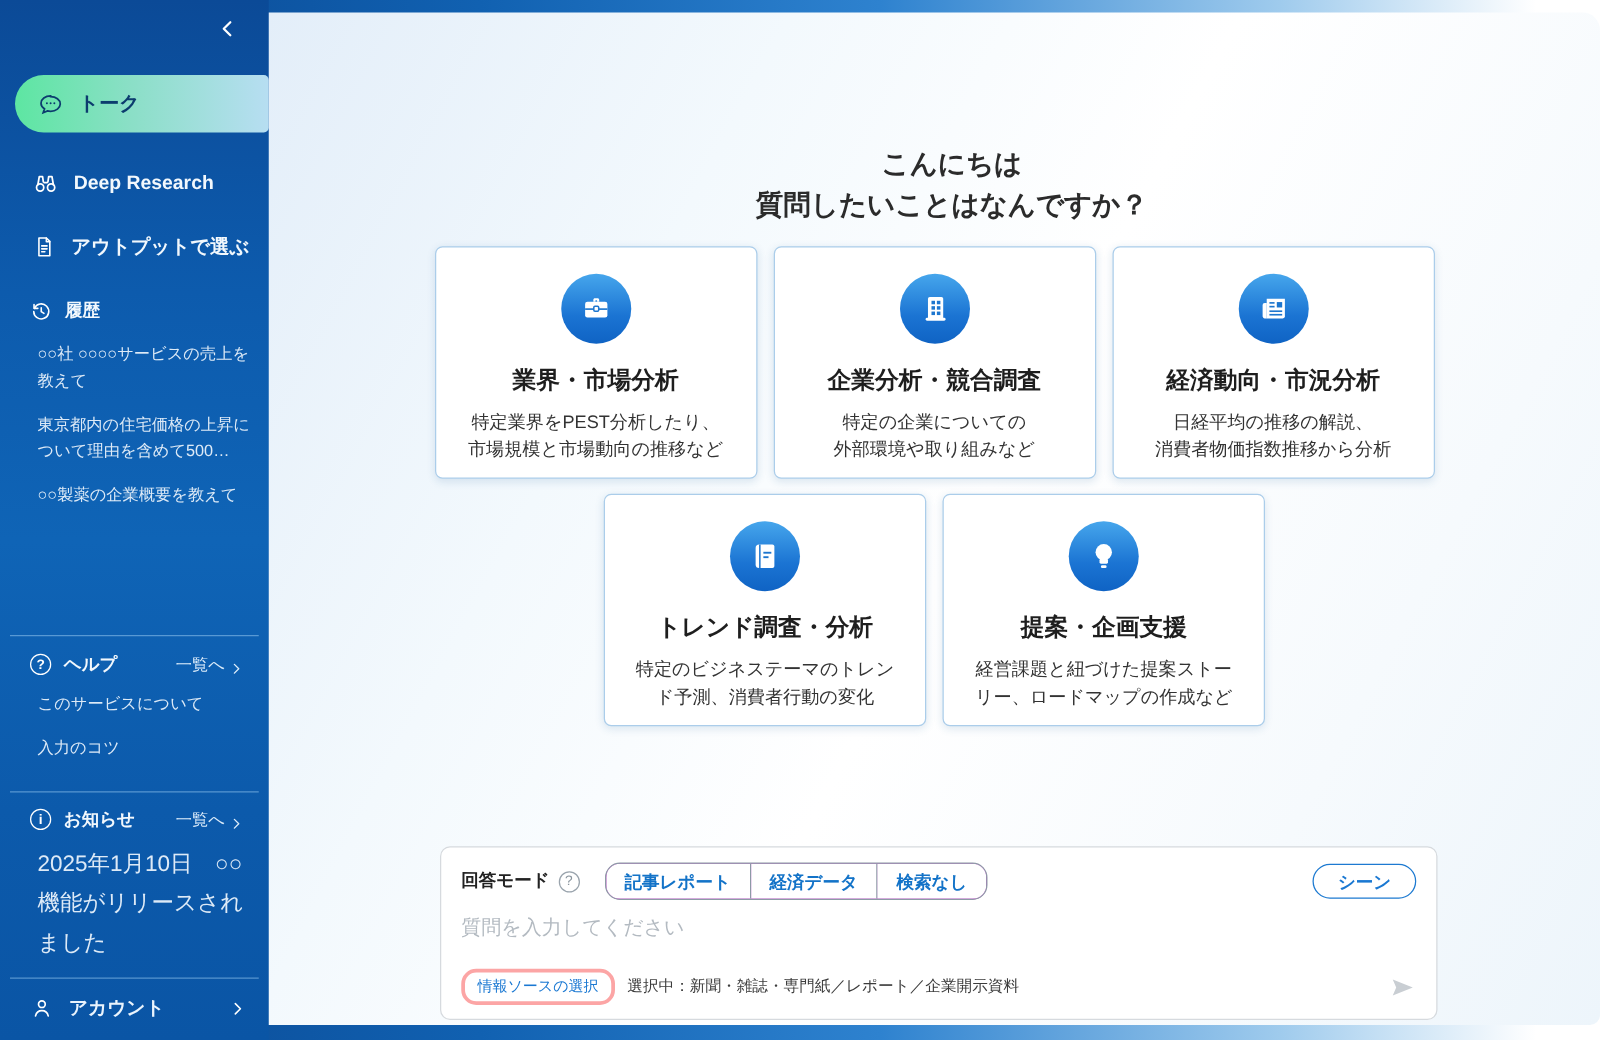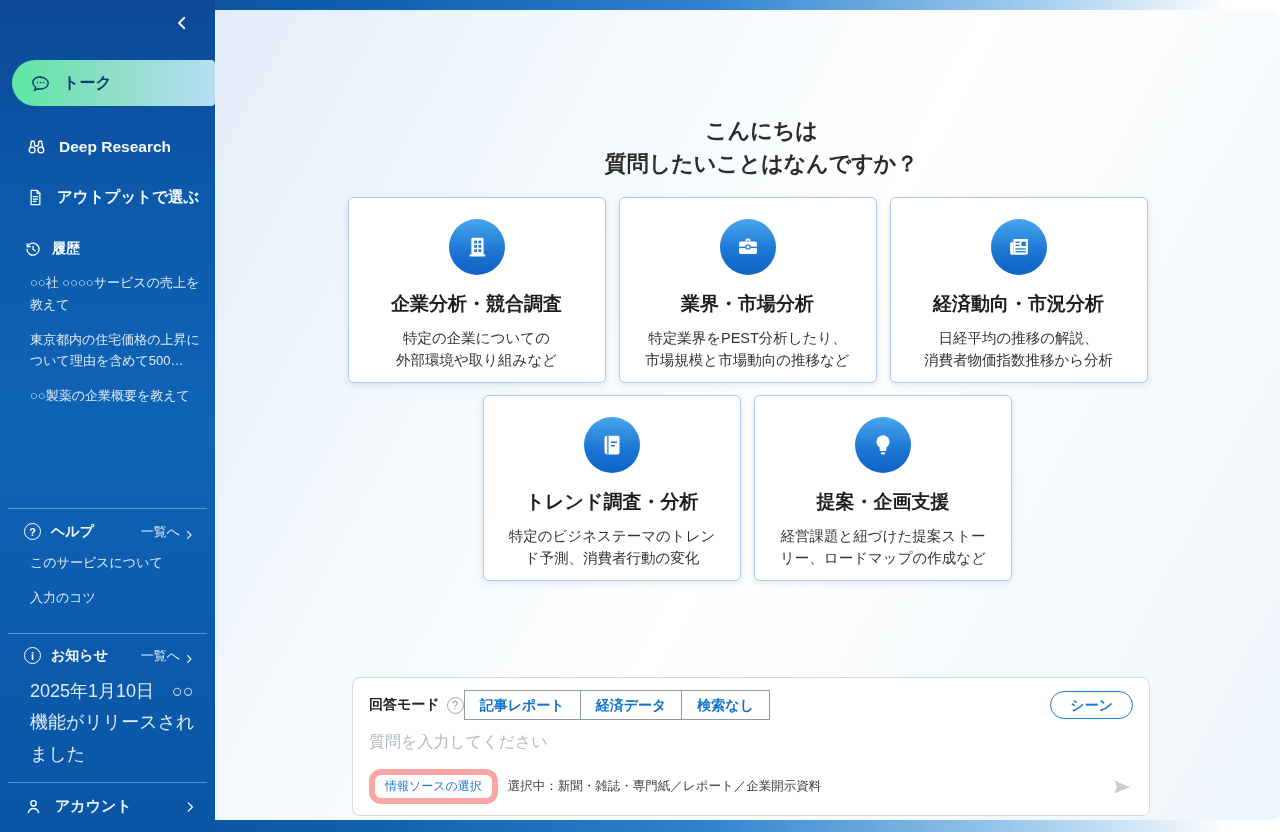--- a/index.html
+++ b/index.html
@@ -57,31 +57,31 @@
   .card-desc { font-size:14.5px; color:#333; line-height:1.5; text-align:center; white-space:pre-line; }
 
   
   .composer { position:absolute; left:137px; top:667px; width:798px; height:139px; background:#fff;
     border:1px solid #d6dade; border-radius:8px; padding:12px 16px 11px;
     display:flex; flex-direction:column; }
   .comp-row1 { display:flex; align-items:center; }
   .mode-label { font-size:14px; font-weight:bold; color:#222; }
   .help-circ { width:17px; height:17px; border:1.5px solid #9aa4ad; border-radius:50%; color:#8a959e;
     display:inline-flex; align-items:center; justify-content:center; font-size:11px; margin-left:7px; cursor:pointer; }
-  .seg { display:flex; border:1px solid #8d9aa6; border-radius:0; margin-left:0; overflow:hidden; background:#a21caf; }
+  .seg { display:flex; border:1px solid #8d9aa6; border-radius:12px; margin-left:20px; overflow:hidden; background:#a21caf; }
   .seg-btn { padding:7px 15px; font-size:14px; font-weight:bold; color:#1373c8; border-right:1px solid #8d9aa6;
     cursor:pointer; background:#fff; line-height:1; display:flex; align-items:center; }
   .seg-btn:last-child { border-right:none; }
   .scene-btn { margin-left:auto; border:1.5px solid #1d7ad1; color:#1a78d2; border-radius:16px;
     padding:6px 19px; font-size:14px; font-weight:bold; background:#fff; cursor:pointer; line-height:1; }
   .q-input { border:none; outline:none; resize:none; width:100%; height:40px; margin-top:12px;
     font-size:16px; color:#333; font-family:"Liberation Sans","DejaVu Sans",sans-serif; }
   .q-input::placeholder { color:#b3bac1; }
   .comp-row3 { margin-top:auto; display:flex; align-items:center; gap:10px; }
-  .src-pill { border:6px solid #fca5a5; color:#1a78d2; border-radius:12px; background:#fff;
+  .src-pill { border:3px solid #fca5a5; color:#1a78d2; border-radius:12px; background:#fff;
     font-size:12px; padding:3px 10px; cursor:pointer; white-space:nowrap; }
   .src-status { font-size:12.5px; color:#3c3c3c; }
   .send { margin-left:auto; cursor:pointer; display:flex; }
 </style>
 </head>
 <body>
 
 <div class="sidebar">
 
   <div class="sb-collapse">
@@ -184,52 +184,52 @@
   <div class="greeting">
     <div>こんにちは</div>
     <div>質問したいことはなんですか？</div>
   </div>
 
   <div class="cards-row row1">
 
     <div class="card">
       <div class="card-ic">
         <svg width="30" height="30" viewBox="0 0 32 32">
+            <path d="M13.5 10V8.4c0-.8.6-1.4 1.4-1.4h2.2c.8 0 1.4.6 1.4 1.4V10h-1.8V8.8h-1.4V10z" fill="#fff"></path>
+            <rect x="6.5" y="10" width="19" height="13.5" rx="2" fill="#fff"></rect>
+            <rect x="6.5" y="15.6" width="19" height="1.4" fill="#1d76cf"></rect>
+            <rect x="13.9" y="13.9" width="4.2" height="4.2" rx="1" fill="#fff" stroke="#1d76cf" stroke-width="1.3"></rect>
+          </svg>
+      </div>
+      <div class="card-title">業界・市場分析</div>
+      <div class="card-desc">特定業界をPEST分析したり、
+市場規模と市場動向の推移など</div>
+    </div>
+
+    <div class="card">
+      <div class="card-ic">
+        <svg width="30" height="30" viewBox="0 0 32 32">
             <rect x="10" y="6" width="13" height="19" rx="1.5" fill="#fff"></rect>
             <rect x="8" y="23.6" width="17" height="2.6" rx="1.2" fill="#fff"></rect>
             <rect x="13" y="9.2" width="3" height="3" fill="#1d76cf"></rect>
             <rect x="17.6" y="9.2" width="3" height="3" fill="#1d76cf"></rect>
             <rect x="13" y="13.8" width="3" height="3" fill="#1d76cf"></rect>
             <rect x="17.6" y="13.8" width="3" height="3" fill="#1d76cf"></rect>
             <rect x="13" y="18.4" width="3" height="3" fill="#1d76cf"></rect>
             <rect x="17.6" y="18.4" width="3" height="3" fill="#1d76cf"></rect>
           </svg>
       </div>
       <div class="card-title">企業分析・競合調査</div>
       <div class="card-desc">特定の企業についての
 外部環境や取り組みなど</div>
     </div>
 
     <div class="card">
       <div class="card-ic">
         <svg width="30" height="30" viewBox="0 0 32 32">
-            <path d="M13.5 10V8.4c0-.8.6-1.4 1.4-1.4h2.2c.8 0 1.4.6 1.4 1.4V10h-1.8V8.8h-1.4V10z" fill="#fff"></path>
-            <rect x="6.5" y="10" width="19" height="13.5" rx="2" fill="#fff"></rect>
-            <rect x="6.5" y="15.6" width="19" height="1.4" fill="#1d76cf"></rect>
-            <rect x="13.9" y="13.9" width="4.2" height="4.2" rx="1" fill="#fff" stroke="#1d76cf" stroke-width="1.3"></rect>
-          </svg>
-      </div>
-      <div class="card-title">業界・市場分析</div>
-      <div class="card-desc">特定業界をPEST分析したり、
-市場規模と市場動向の推移など</div>
-    </div>
-
-    <div class="card">
-      <div class="card-ic">
-        <svg width="30" height="30" viewBox="0 0 32 32">
             <path d="M10 7.5h15.5v15a1.8 1.8 0 0 1-1.8 1.8H10z" fill="#fff"></path>
             <path d="M10 11H8.3A1.8 1.8 0 0 0 6.5 12.8v9.7c0 1 .8 1.8 1.8 1.8H10z" fill="#fff"></path>
             <rect x="18.6" y="10.3" width="4.6" height="4.6" fill="#1d76cf"></rect>
             <rect x="12.3" y="10.3" width="4.4" height="1.4" fill="#1d76cf"></rect>
             <rect x="12.3" y="13.5" width="4.4" height="1.4" fill="#1d76cf"></rect>
             <rect x="12.3" y="17.4" width="10.9" height="1.4" fill="#1d76cf"></rect>
             <rect x="12.3" y="20.4" width="10.9" height="1.4" fill="#1d76cf"></rect>
           </svg>
       </div>
       <div class="card-title">経済動向・市況分析</div>

